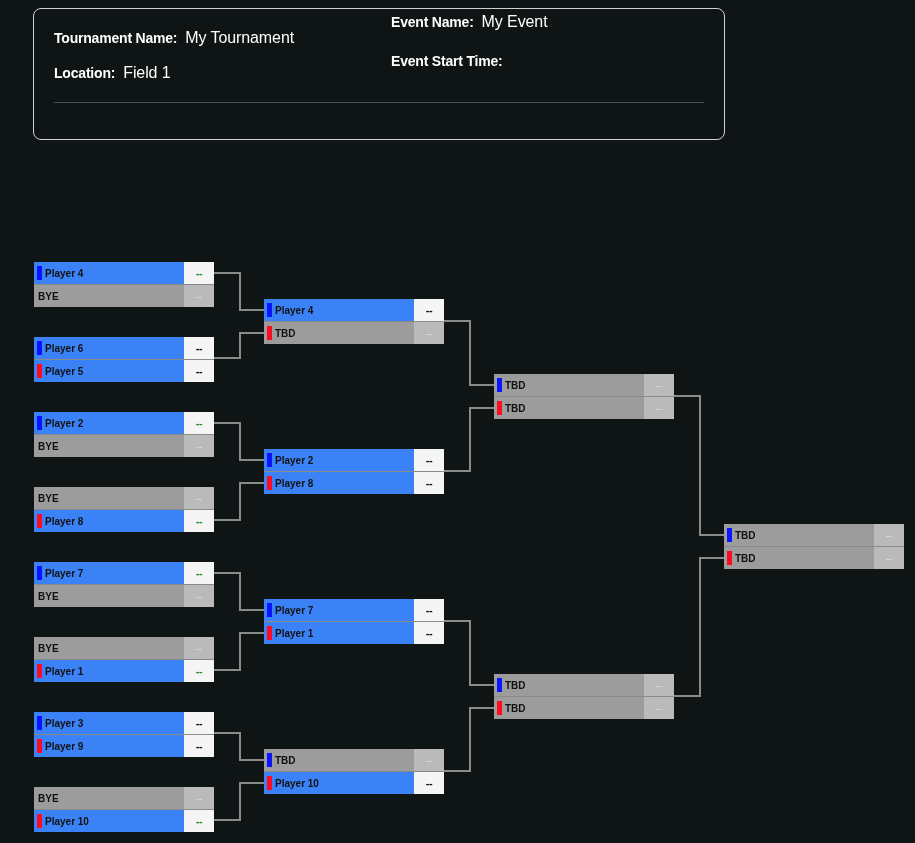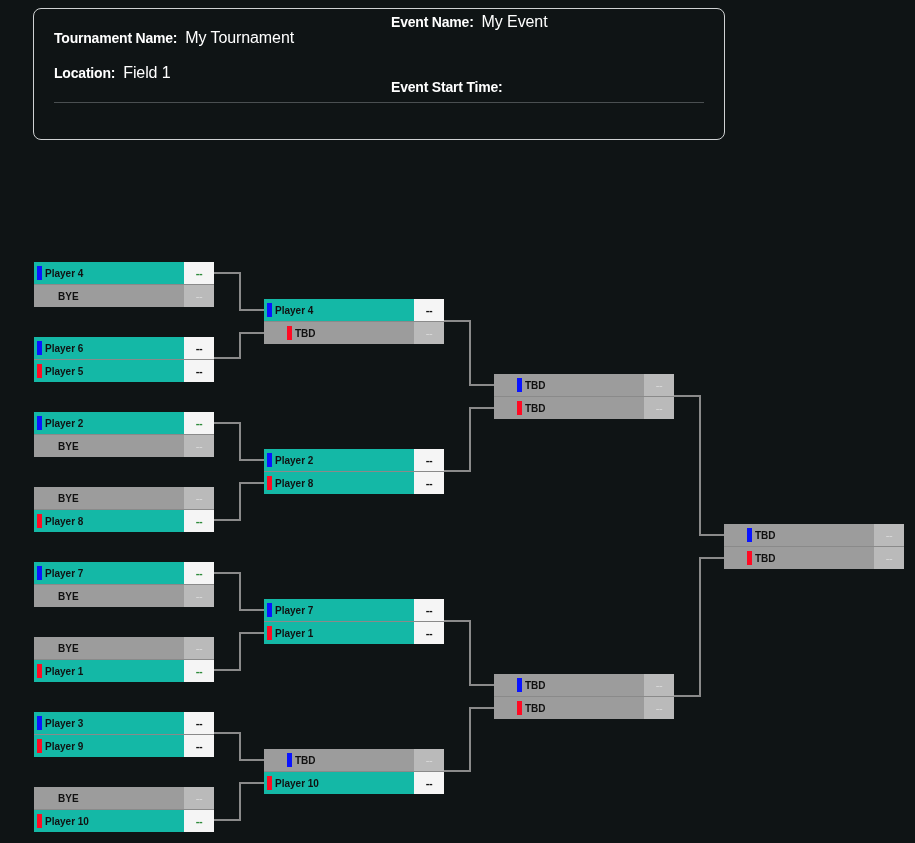--- a/index.html
+++ b/index.html
@@ -14,22 +14,22 @@
   .info-label { font-size: 14px; font-weight: bold; color: #ffffff; margin-right: 8px; letter-spacing: -0.2px; }
   .info-value { font-size: 16px; color: #ffffff; letter-spacing: -0.1px; }
   .info-divider { position: absolute; left: 20px; right: 20px; top: 93px; height: 1px; background: #4a4f51; }
   .info-note { position: absolute; left: 20px; top: 120px; font-size: 14px; color: #e6e6e6; }
 
   .match { position: absolute; width: 180px; height: 45px; }
   .row {
     position: relative; height: 22px; display: flex; align-items: center; cursor: pointer;
   }
   .row + .row { margin-top: 1px; }
-  .row.filled { background: #14b8a6; justify-content: flex-end; }
-  .row.empty { background: #9c9c9c; padding-left: 20px; }
+  .row.filled { background: #3b82f6; justify-content: flex-end; }
+  .row.empty { background: #9c9c9c; }
   .row .seed { width: 5px; height: 14px; margin-left: 3px; margin-right: 3px; flex-shrink: 0; }
   .row .seed.blue { background: #0a14ff; }
   .row .seed.red { background: #ff0a23; }
   .row .name { font-size: 10px; font-weight: bold; color: #111; flex: 1; white-space: nowrap; }
   .row .name.noseed { margin-left: 4px; }
   .row .score {
     width: 30px; height: 22px; display: flex; align-items: center; justify-content: center;
     font-size: 11px; font-weight: bold; letter-spacing: -0.5px;
   }
   .row.filled .score { background: #f5f5f5; color: #111; }
@@ -49,21 +49,21 @@
     <span class="info-value">My Tournament</span>
   </div>
   <div class="info-row" style="left:357px; top:4px;">
     <span class="info-label">Event Name:</span>
     <span class="info-value">My Event</span>
   </div>
   <div class="info-row" style="left:20px; top:55px;">
     <span class="info-label">Location:</span>
     <span class="info-value">Field 1</span>
   </div>
-  <div class="info-row" style="left:357px; top:70px;">
+  <div class="info-row" style="left:357px; top:44px;">
     <span class="info-label">Event Start Time:</span>
   </div>
   <div class="info-divider"></div>
 </div>
 
 <svg class="lines">
 
   <path d="M214 273 H240 V310 H264"></path>
   <path d="M214 358 H240 V333 H264"></path>
   <path d="M214 423 H240 V460 H264"></path>

